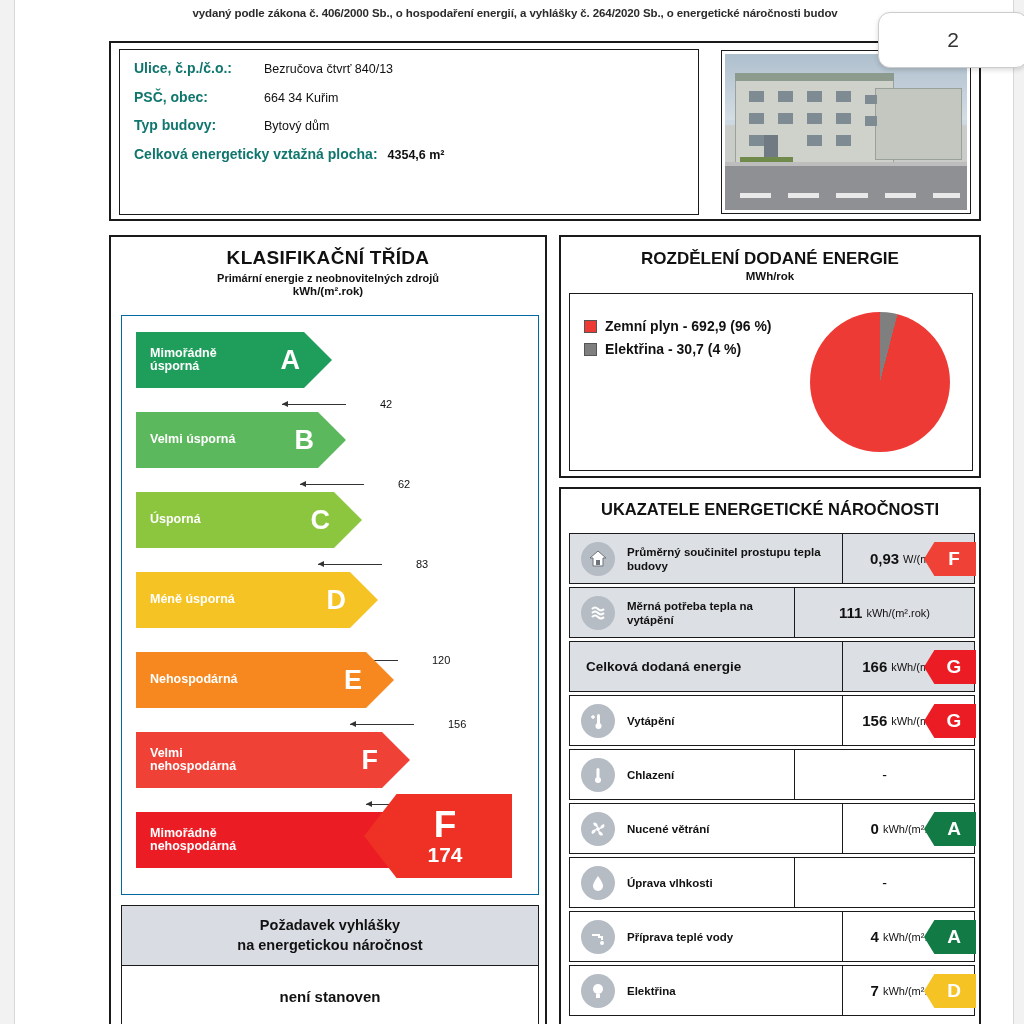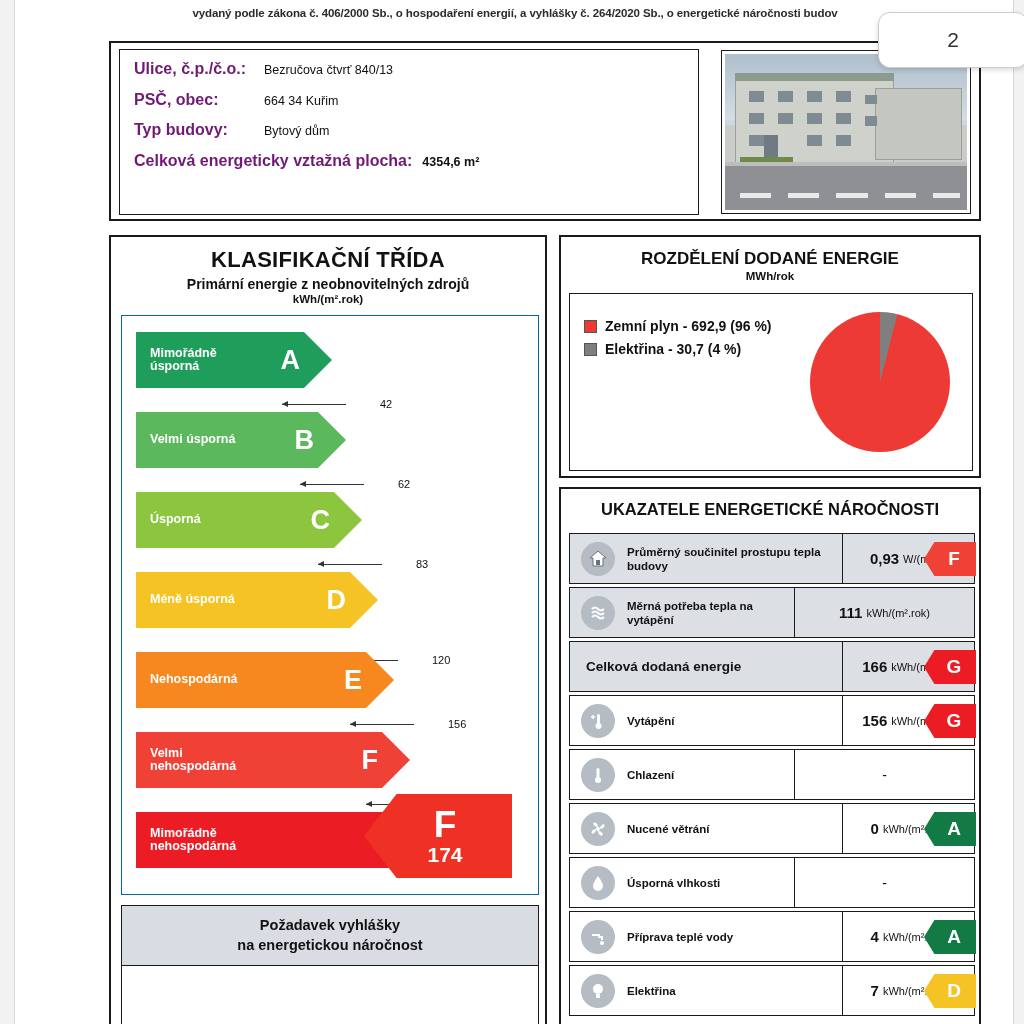--- a/index.html
+++ b/index.html
@@ -48,21 +48,21 @@
     border: 2px solid #1a1a1a;
     background: #fff;
   }
   .id-inner {
     position: absolute; left: 8px; top: 6px;
     width: 580px; height: 166px;
     border: 1px solid #1a1a1a;
     padding: 10px 14px;
   }
   .id-row { display: flex; align-items: baseline; margin-bottom: 12.5px; }
-  .id-label { font-size: 16px; font-weight: bold; color: #701a75; width: 130px; }
+  .id-label { font-size: 14px; font-weight: bold; color: #0f766e; width: 130px; }
   .id-value { font-size: 12.5px; color: #111; }
   .id-row.last { margin-bottom: 0; }
   .id-row.last .id-label { width: auto; margin-right: 10px; }
 
   .photo-frame {
     position: absolute;
     right: 8px; top: 7px;
     width: 250px; height: 164px;
     border: 1px solid #1a1a1a;
     background: #fff;
@@ -102,22 +102,22 @@
     width: 438px; height: 800px;
     border: 2px solid #1a1a1a;
     background: #fff;
   }
   .panel-title {
     text-align: center;
     font-weight: bold;
     color: #111;
   }
   .cls-head { position: absolute; left: 0; top: 10px; width: 100%; }
-  .cls-head .t1 { font-size: 22px; letter-spacing: .3px; }
-  .cls-head .t2 { font-size: 14px; margin-top: 3px; }
+  .cls-head .t1 { font-size: 19px; letter-spacing: .3px; }
+  .cls-head .t2 { font-size: 11px; margin-top: 3px; }
   .cls-head .t3 { font-size: 11.5px; margin-top: 1px; font-weight: bold; }
 
   .cls-box {
     position: absolute; left: 10px; top: 78px;
     width: 418px; height: 580px;
     border: 1px solid #0369a1;
   }
   .bar {
     position: absolute;
     height: 56px;
@@ -396,20 +396,21 @@
         <div class="rl">F</div>
         <div class="rv">174</div>
       </div>
     </div>
 
     <div class="req-box">
       <div class="req-head">
         <div>Požadavek vyhlášky</div>
         <div>na energetickou náročnost</div>
       </div>
+      <div class="req-body">není stanoven</div>
     </div>
   </div>
 
   <div class="energy-box">
     <div class="panel-title t1">ROZDĚLENÍ DODANÉ ENERGIE</div>
     <div class="panel-title t2">MWh/rok</div>
     <div class="energy-inner">
       <div class="legend">
         <div class="legend-row">
           <span class="legend-sw" style="background:#ee3a34"></span>
@@ -520,21 +521,21 @@
       </div>
 
       <div class="ind-row">
         <div class="ind-icon">
             <div class="circ">
           <svg width="20" height="20" viewBox="0 0 20 20">
                 <path d="M10 3 C14 9 15 11 15 13 a5 5 0 0 1 -10 0 c0 -2 1 -4 5 -10z" fill="#fff"></path>
               </svg>
         </div>
           </div>
-        <div class="ind-name">Úsporná vlhkosti</div>
+        <div class="ind-name">Úprava vlhkosti</div>
         <div class="ind-val plain" style="width:180px">-</div>
       </div>
 
       <div class="ind-row">
         <div class="ind-icon">
             <div class="circ">
           <svg width="20" height="20" viewBox="0 0 20 20">
                 <path d="M4 8 h7 v2 h3 v3" stroke="#fff" stroke-width="2" fill="none"></path>
                 <circle cx="14" cy="16" r="2" fill="#fff"></circle>
               </svg>

